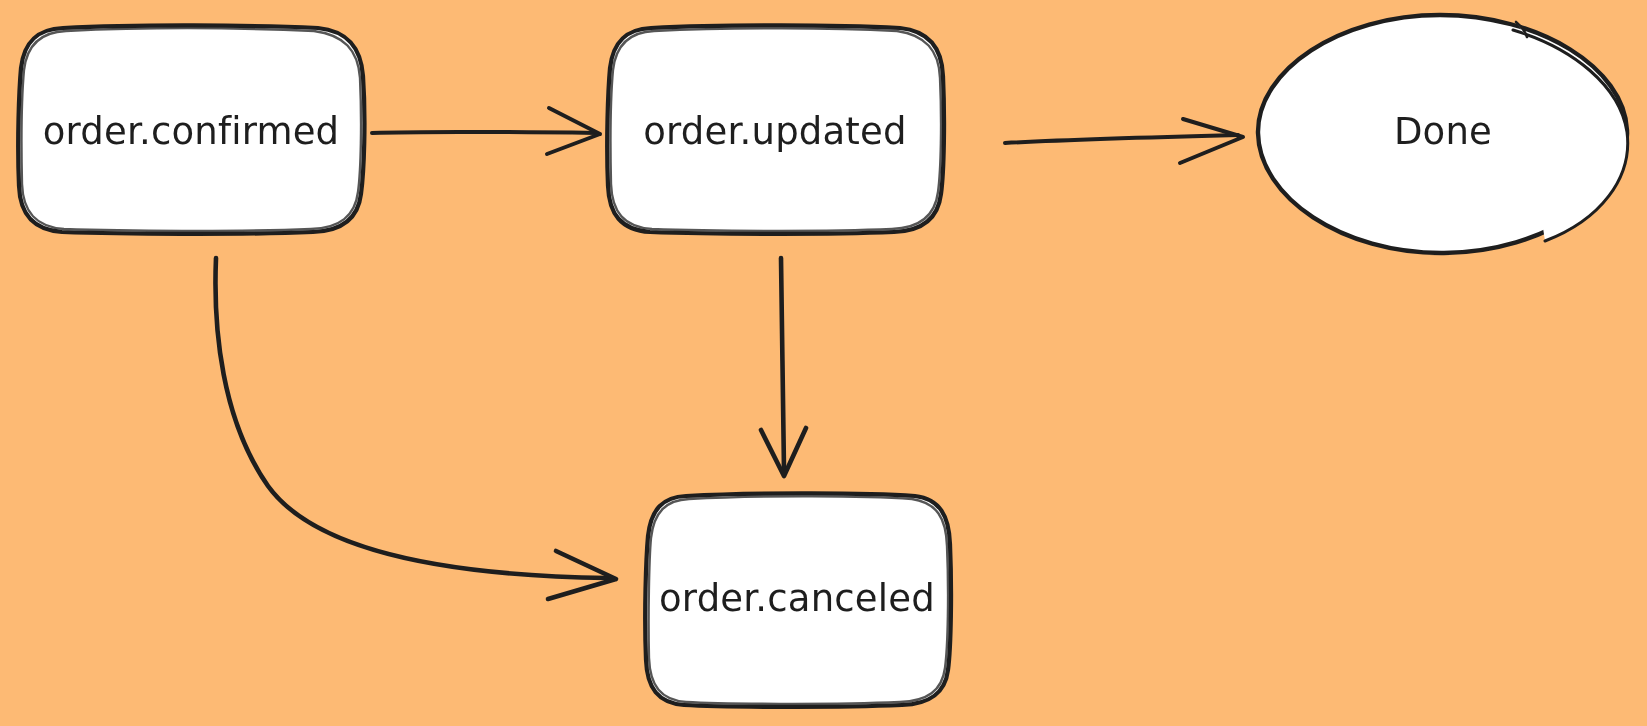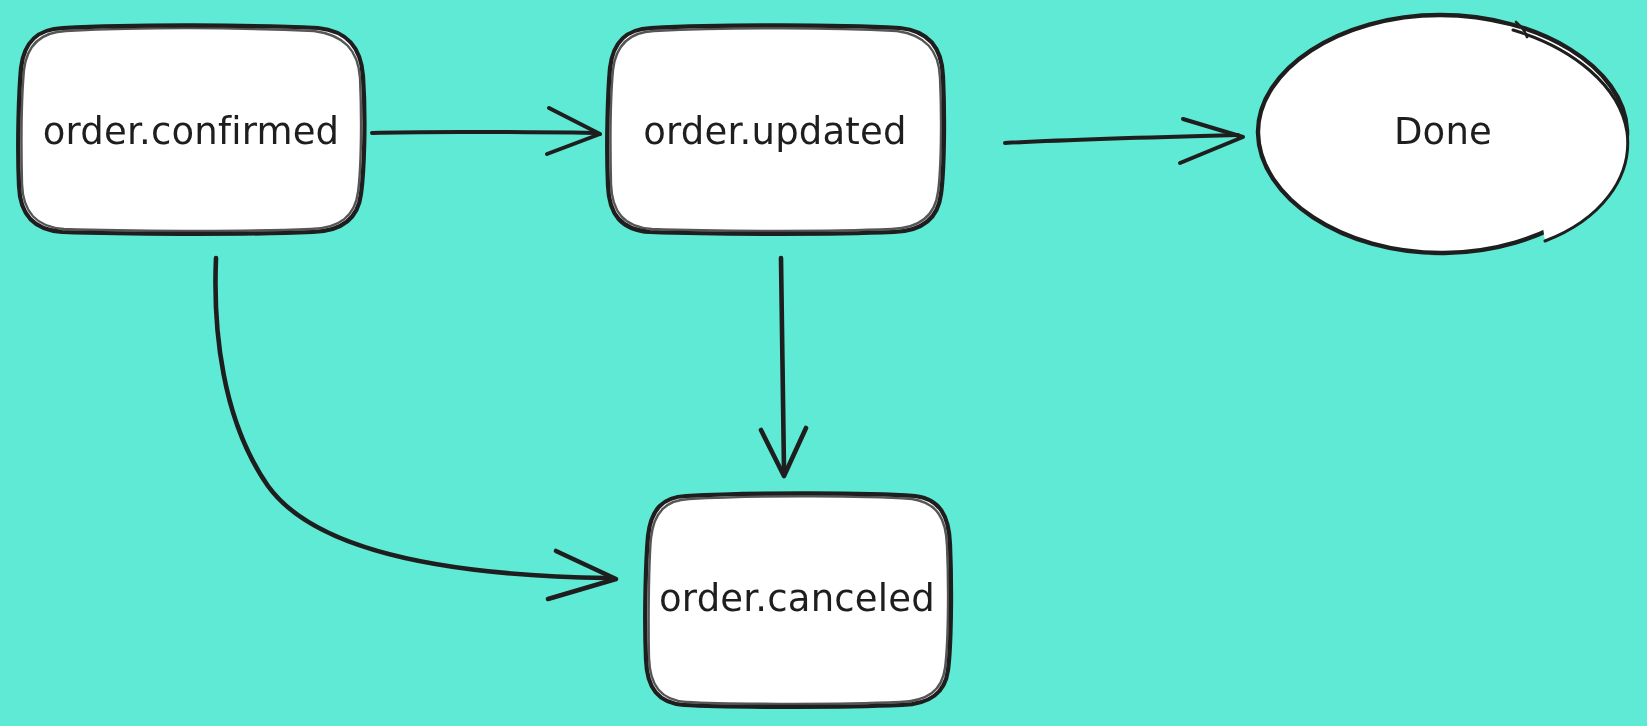--- a/index.html
+++ b/index.html
@@ -11,21 +11,21 @@
   body {
     width: 1647px;
     height: 726px;
     overflow: hidden;
     font-family: "DejaVu Sans", sans-serif;
   }
   #canvas-root {
     position: relative;
     width: 1647px;
     height: 726px;
-    background: #5eead4;
+    background: #fdba74;
   }
   #diagram-svg {
     position: absolute;
     left: 0;
     top: 0;
     width: 1647px;
     height: 726px;
     display: block;
   }
   .node-shape {

